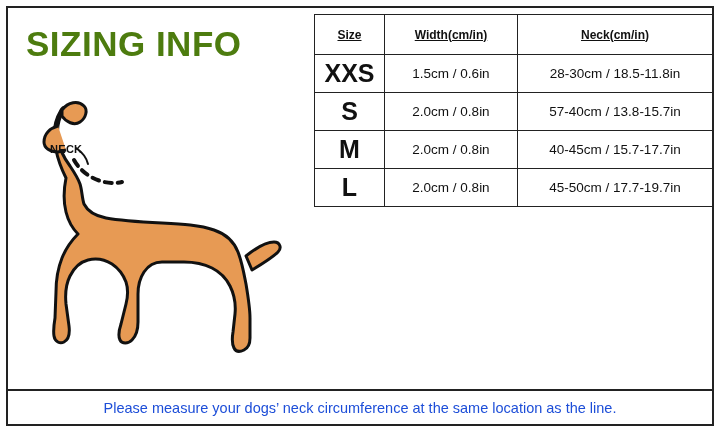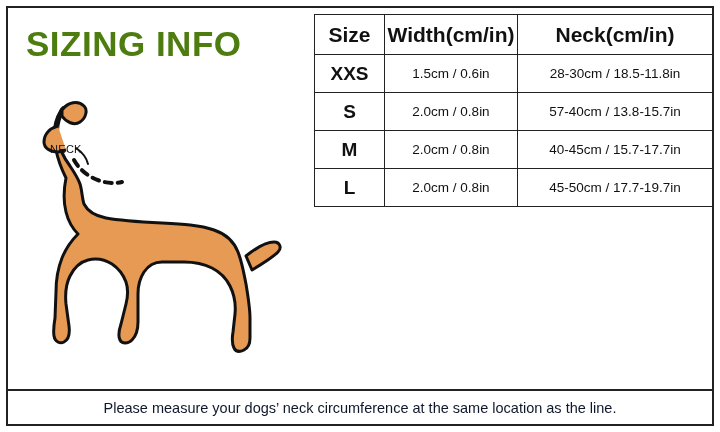--- a/index.html
+++ b/index.html
@@ -40,21 +40,21 @@
   }
   #dog-figure {
     position: absolute;
     left: 14px; top: 78px;
     width: 276px; height: 280px;
   }
   #neck-label {
     position: absolute;
     left: 42px; top: 135px;
     font-size: 11px;
-    font-weight: normal;
+    font-weight: bold;
     color: #111111;
     letter-spacing: 0.3px;
   }
   
   #table-wrap {
     position: absolute;
     left: 306px; top: 6px;
     width: 398px; height: 375px;
   }
   table.sizing {
@@ -64,28 +64,29 @@
   }
   table.sizing th, table.sizing td {
     border: 1.5px solid #222222;
     text-align: center;
     vertical-align: middle;
     color: #111111;
     padding: 0;
   }
   table.sizing th {
     height: 40px;
-    font-size: 21px;
-    font-weight: bold;
+    font-size: 12px;
+    font-weight: bold;
+    text-decoration: underline;
   }
   table.sizing td {
     height: 38px;
   }
   td.size-cell {
-    font-size: 19px;
+    font-size: 25px;
     font-weight: bold;
   }
   td.val-cell {
     font-size: 13.5px;
     font-weight: normal;
   }
   col.c1 { width: 70px; }
   col.c2 { width: 133px; }
   col.c3 { width: 195px; }
   
@@ -98,21 +99,21 @@
   }
   #footer-note {
     position: absolute;
     left: 0px; top: 383px;
     width: 100%;
     height: 33px;
     display: flex;
     align-items: center;
     justify-content: center;
     font-size: 14.5px;
-    color: #0f172a;
+    color: #1d4ed8;
     white-space: nowrap;
   }
 </style>
 </head>
 <body>
 
 <div id="page">
   <div id="frame">
 
     <div id="left-panel">

